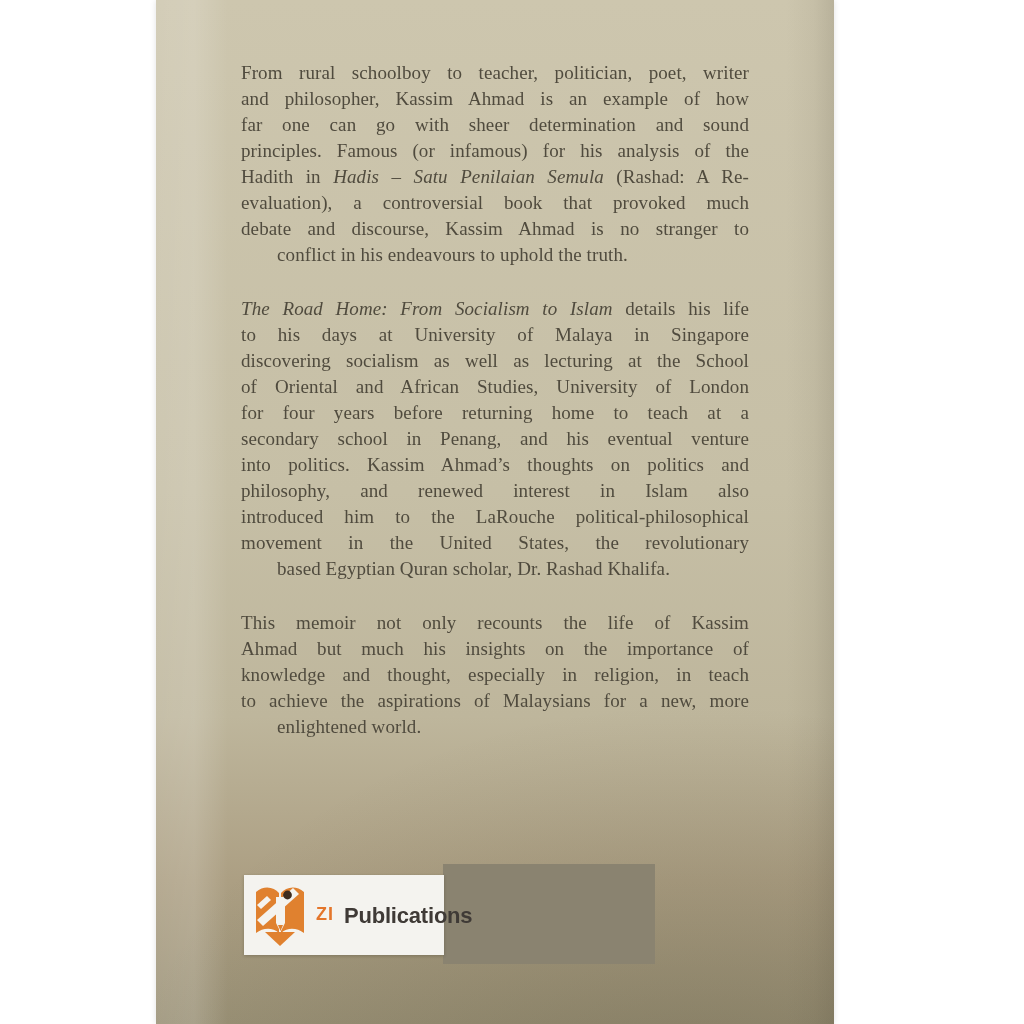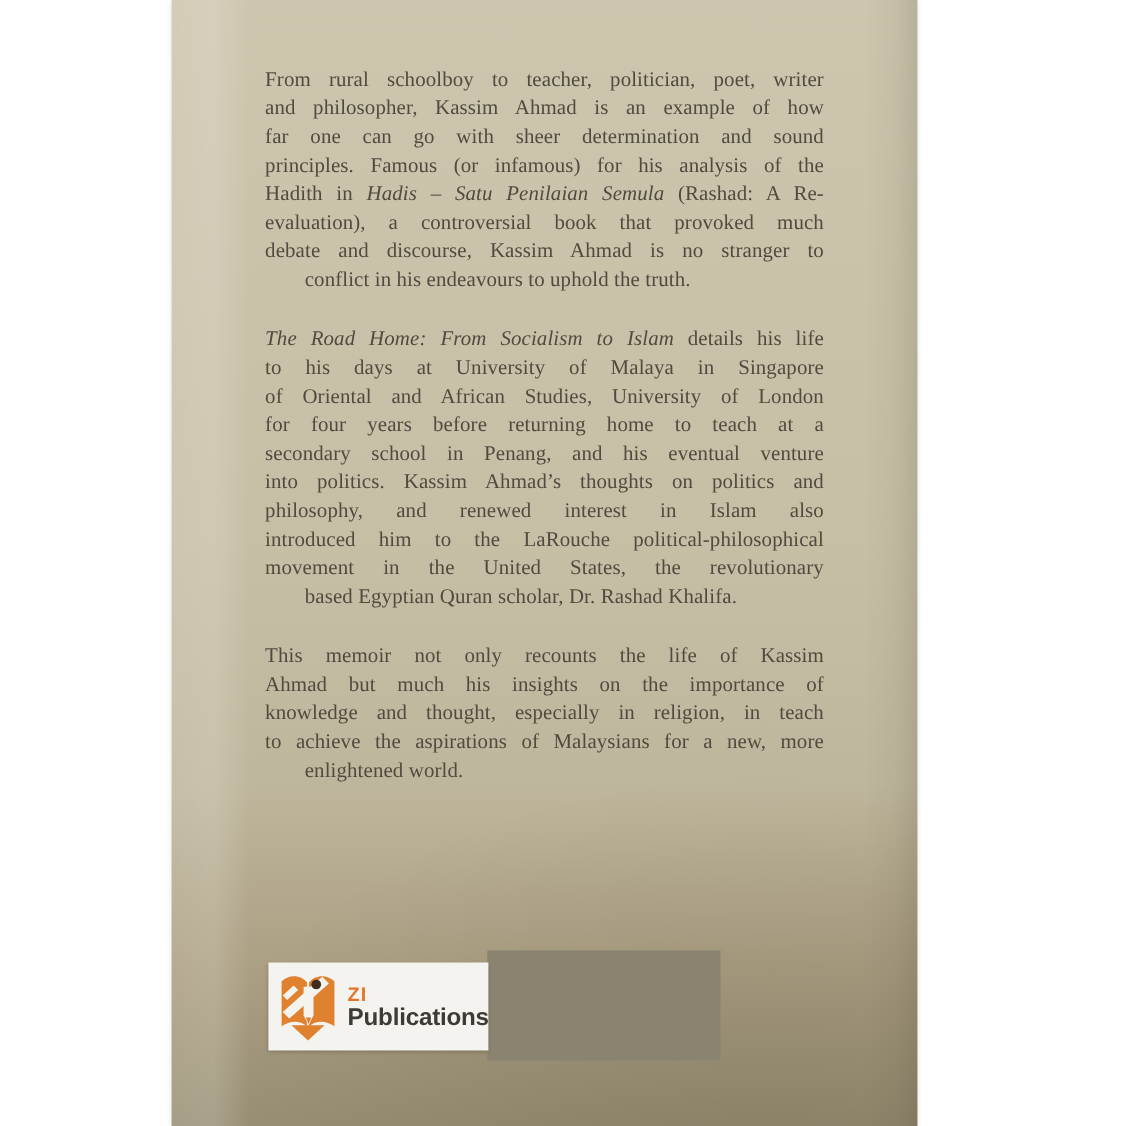--- a/index.html
+++ b/index.html
@@ -72,21 +72,21 @@
     left: 88px; top: 875px;
     width: 200px; height: 80px;
     background: var(--label-bg, #f4f3ef);
     box-shadow: 0 1px 3px rgba(40,35,20,0.25);
     display: flex;
     align-items: center;
     z-index: 2;
     font-family: "Liberation Sans", sans-serif;
   }
   .logo-mark { width: 52px; height: 64px; margin-left: 10px; flex: 0 0 auto; }
-  .label-names { margin-left: 10px; display: flex; flex-direction: column; justify-content: space-between; }
+  .label-names { margin-left: 10px; display: flex; flex-direction: row; justify-content: space-between; gap: 10px; }
   .zi-name {
     color: var(--zi-orange, #e4762b);
     font-weight: bold;
     font-size: 18px;
     letter-spacing: 1px;
     line-height: 19px;
   }
   .pub-name {
     color: var(--pub-dark, #3f3a36);
     font-weight: bold;
@@ -108,20 +108,21 @@
           <div class="line"><span>far one can go with sheer determination and sound</span></div>
           <div class="line"><span>principles. Famous (or infamous) for his analysis of the</span></div>
           <div class="line"><span>Hadith in </span><span class="it">Hadis – Satu Penilaian Semula</span><span> (Rashad: A Re-</span></div>
           <div class="line"><span>evaluation), a controversial book that provoked much</span></div>
           <div class="line"><span>debate and discourse, Kassim Ahmad is no stranger to</span></div>
           <div class="line last"><span>conflict in his endeavours to uphold the truth.</span></div>
         </div>
         <div class="para">
           <div class="line"><span class="it">The Road Home: From Socialism to Islam</span><span> details his life</span></div>
           <div class="line"><span>to his days at University of Malaya in Singapore</span></div>
+          <div class="line"><span>discovering socialism as well as lecturing at the School</span></div>
           <div class="line"><span>of Oriental and African Studies, University of London</span></div>
           <div class="line"><span>for four years before returning home to teach at a</span></div>
           <div class="line"><span>secondary school in Penang, and his eventual venture</span></div>
           <div class="line"><span>into politics. Kassim Ahmad’s thoughts on politics and</span></div>
           <div class="line"><span>philosophy, and renewed interest in Islam also</span></div>
           <div class="line"><span>introduced him to the LaRouche political-philosophical</span></div>
           <div class="line"><span>movement in the United States, the revolutionary</span></div>
           <div class="line last"><span>based Egyptian Quran scholar, Dr. Rashad Khalifa.</span></div>
         </div>
         <div class="para">

